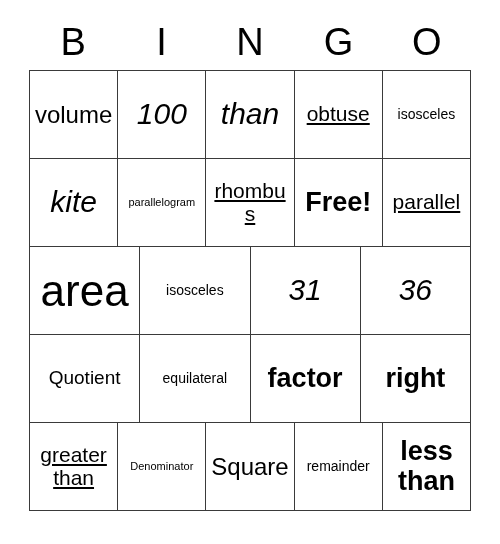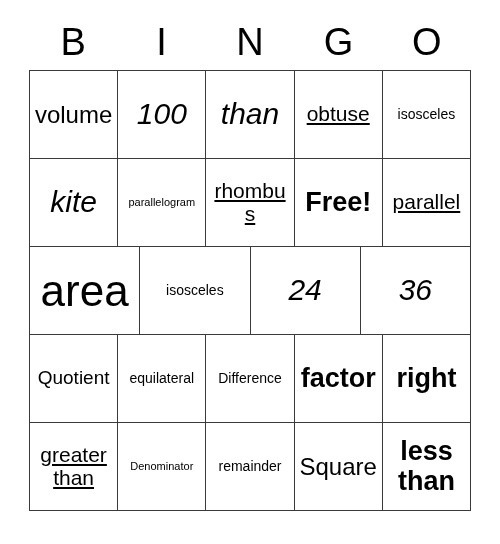--- a/index.html
+++ b/index.html
@@ -135,57 +135,54 @@
     </div>
 
     <div class="grid-row">
       <div class="cell">
           <span class="cell-text fs-5xl">area</span>
         </div>
       <div class="cell">
           <span class="cell-text fs-md">isosceles</span>
         </div>
       <div class="cell">
-          <span class="cell-text fs-4xl">24</span>
+          <span class="cell-text fs-4xl">31</span>
         </div>
       <div class="cell">
           <span class="cell-text fs-4xl">36</span>
         </div>
     </div>
 
     <div class="grid-row">
       <div class="cell">
           <span class="cell-text fs-lg">Quotient</span>
         </div>
       <div class="cell">
           <span class="cell-text fs-sm">equilateral</span>
-        </div>
-      <div class="cell">
-          <span class="cell-text fs-md">Difference</span>
         </div>
       <div class="cell">
           <span class="cell-text fs-3xl">factor</span>
         </div>
       <div class="cell">
           <span class="cell-text fs-3xl">right</span>
         </div>
     </div>
 
     <div class="grid-row">
       <div class="cell">
           <span class="cell-text fs-xl">greater than</span>
         </div>
       <div class="cell">
           <span class="cell-text fs-xs">Denominator</span>
         </div>
       <div class="cell">
-          <span class="cell-text fs-sm">remainder</span>
+          <span class="cell-text fs-2xl">Square</span>
         </div>
       <div class="cell">
-          <span class="cell-text fs-2xl">Square</span>
+          <span class="cell-text fs-sm">remainder</span>
         </div>
       <div class="cell">
           <span class="cell-text fs-3xl">less than</span>
         </div>
     </div>
 
   </div>
 </div>
 
 </body></html>

